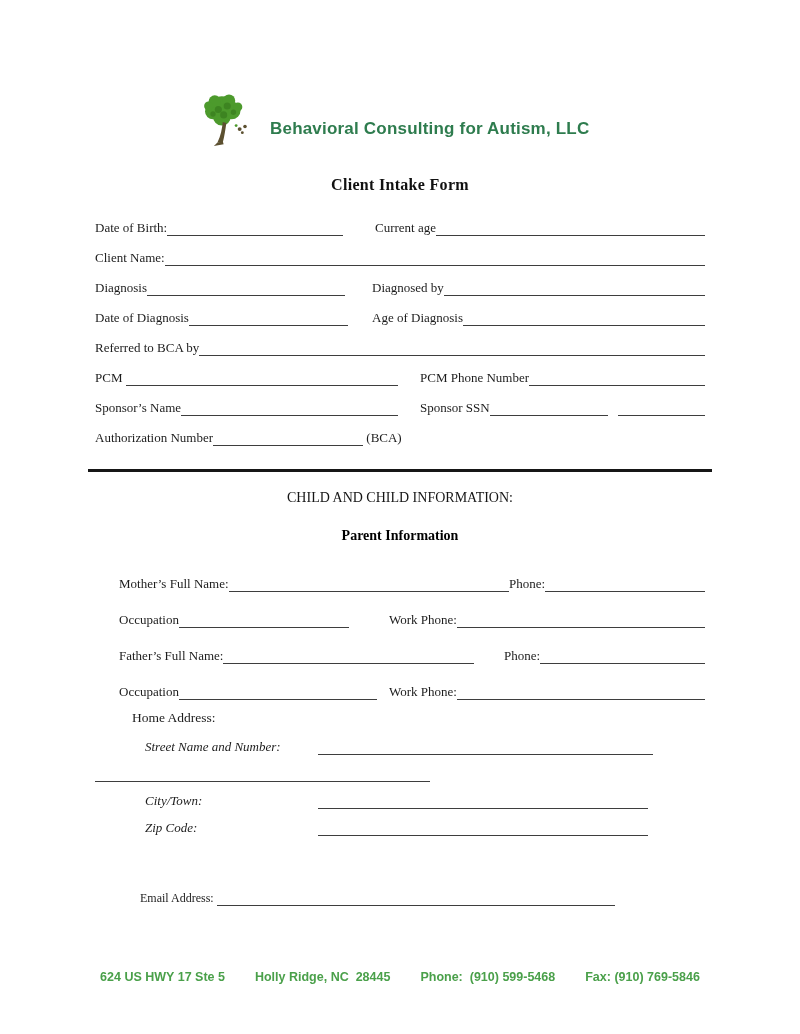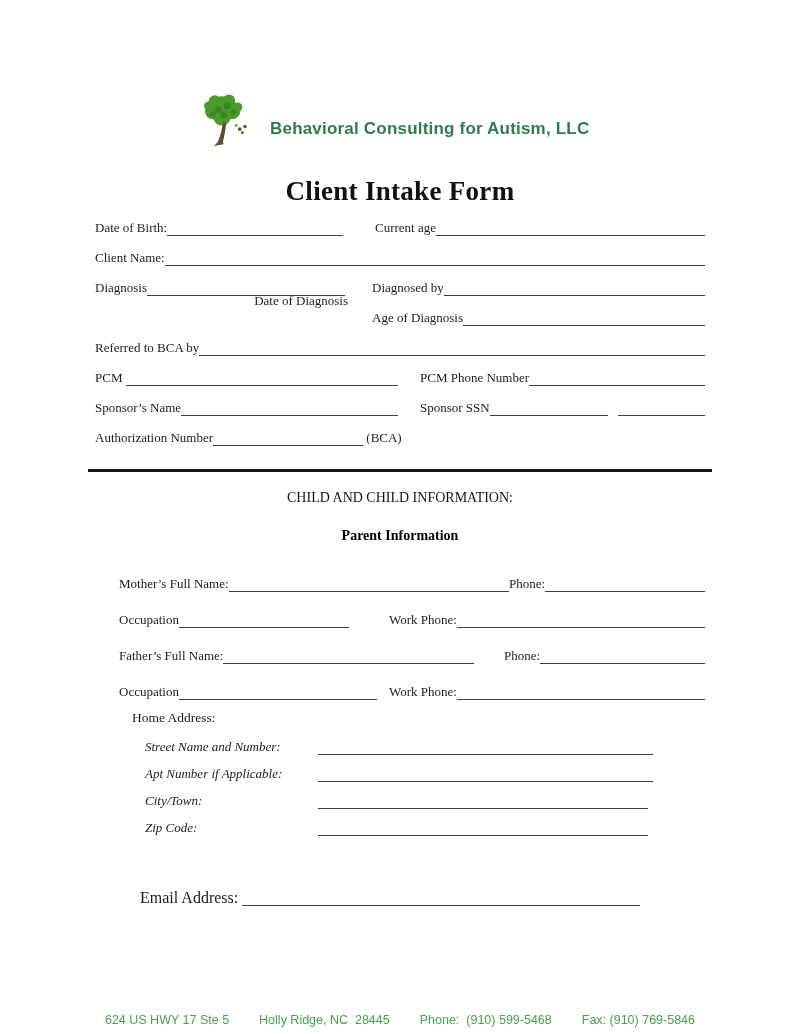--- a/index.html
+++ b/index.html
@@ -10,21 +10,21 @@
   }
   
   .logo{position:absolute;left:202px;top:90px;width:54px;height:64px;}
   .company{
     position:absolute;left:270px;top:119px;
     font-family:"Liberation Sans","DejaVu Sans",sans-serif;
     font-weight:bold;font-size:17px;color:#2e7c4e;letter-spacing:.2px;
   }
   .form-title{
     position:absolute;left:0;right:0;top:176px;text-align:center;
-    font-size:27px;font-weight:bold;color:#111;letter-spacing:.3px;
+    font-size:16px;font-weight:bold;color:#111;letter-spacing:.3px;
   }
   
   .intake{position:absolute;left:95px;right:95px;top:206px;}
   .irow{display:flex;align-items:flex-end;height:30px;font-size:13px;}
   .prow{display:flex;align-items:flex-end;height:36px;font-size:13px;margin-left:24px;}
   .pair{display:flex;align-items:flex-end;box-sizing:border-box;flex:0 0 auto;}
   .lbl{line-height:16px;white-space:pre;flex:0 0 auto;}
   .u{height:16px;border-bottom:1.4px solid #3e3e3e;flex:0 0 auto;}
   .fill{flex:1 1 auto;}
   .gap{flex:0 0 auto;height:16px;}
@@ -33,26 +33,26 @@
   .section-title{position:absolute;left:0;right:0;top:490px;text-align:center;font-size:14px;color:#151515;}
   .subsection-title{position:absolute;left:0;right:0;top:528px;text-align:center;font-size:14px;font-weight:bold;color:#000000;}
   
   .parent{position:absolute;left:95px;right:95px;top:556px;}
   
   .address{position:absolute;left:95px;right:95px;top:708px;}
   .addr-heading{font-size:13.5px;line-height:20px;margin-left:37px;}
   .arow{display:flex;align-items:flex-end;height:27px;font-size:13px;}
   .albl{width:223px;padding-left:50px;box-sizing:border-box;font-style:italic;font-weight:normal;line-height:16px;flex:0 0 auto;}
   
-  .erow{position:absolute;left:140px;top:888px;display:flex;align-items:flex-end;height:18px;font-size:16px;}
+  .erow{position:absolute;left:140px;top:888px;display:flex;align-items:flex-end;height:18px;font-size:12px;}
   
   .footer{
-    position:absolute;left:0;right:0;top:1013px;display:flex;justify-content:center;
+    position:absolute;left:0;right:0;top:970px;display:flex;justify-content:center;
     column-gap:30px;font-family:"Liberation Sans","DejaVu Sans",sans-serif;
-    font-size:12.5px;font-weight:400;color:#4aa04a;
+    font-size:12.5px;font-weight:700;color:#4aa04a;
   }
   .footer span{white-space:pre;}
 </style>
 </head>
 <body>
 
 <div class="page">
 
   <div class="logo">
     <svg viewBox="0 0 60 72" width="54" height="64" aria-hidden="true">
@@ -106,21 +106,21 @@
     <div class="irow">
       <div class="pair" style="width:277px;padding-right:27px;justify-content:space-between;">
         <span class="lbl">Diagnosis</span>
         <span class="u fill"></span>
       </div>
       <span class="lbl">Diagnosed by</span>
       <span class="u fill"></span>
     </div>
 
     <div class="irow">
-      <div class="pair" style="width:277px;padding-right:24px;flex-direction:column;">
+      <div class="pair" style="width:277px;padding-right:24px;">
         <span class="lbl">Date of Diagnosis</span>
         <span class="u fill"></span>
       </div>
       <span class="lbl">Age of Diagnosis</span>
       <span class="u fill"></span>
     </div>
 
     <div class="irow">
       <span class="lbl">Referred to BCA by</span>
       <span class="u fill"></span>
@@ -201,21 +201,20 @@
 
   <div class="address">
     <div class="addr-heading">Home Address:</div>
 
     <div class="arow">
       <span class="albl">Street Name and Number: </span>
       <span class="u" style="width:335px;"></span>
     </div>
 
     <div class="arow">
-      <span class="albl">Apt Number if Applicable: </span>
       <span class="u" style="width:335px;"></span>
     </div>
 
     <div class="arow">
       <span class="albl">City/Town:</span>
       <span class="u" style="width:330px;"></span>
     </div>
 
     <div class="arow">
       <span class="albl">Zip Code:</span>

